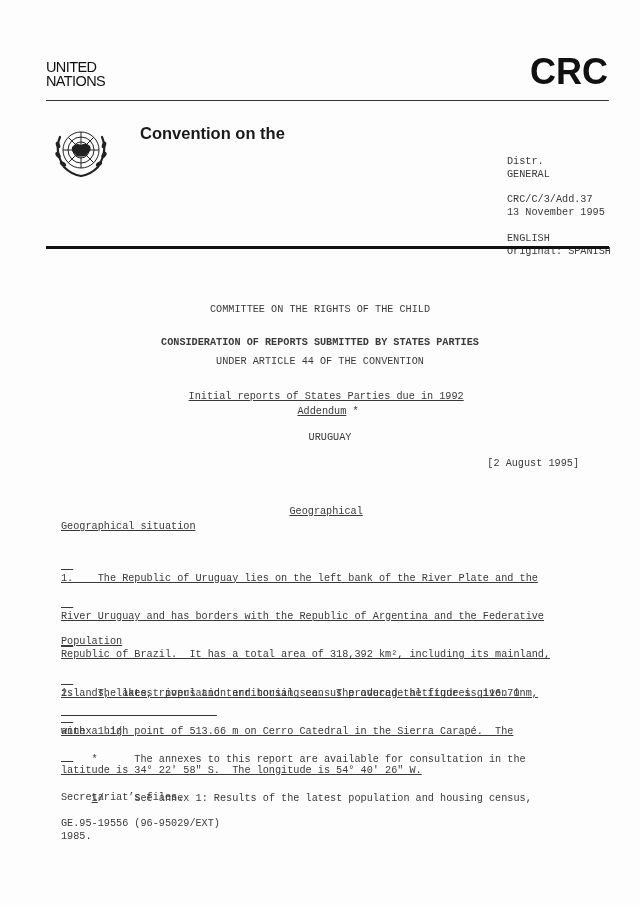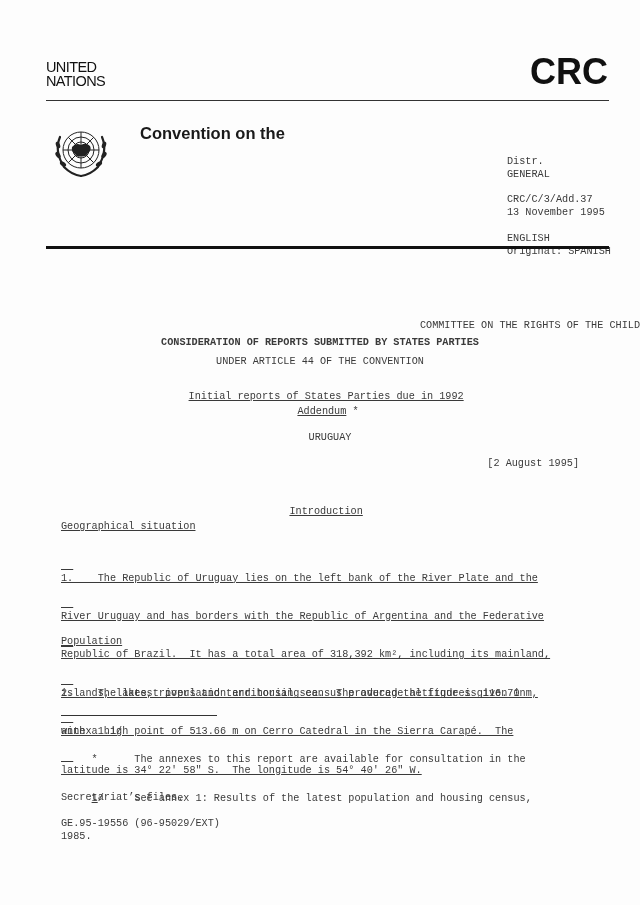--- a/index.html
+++ b/index.html
@@ -67,32 +67,32 @@
   <div></div>
   <div>CRC/C/3/Add.37</div>
   <div>13 November 1995</div>
   <div></div>
   <div>ENGLISH</div>
   <div>Original: SPANISH</div>
 </div>
 
 <div class="abs rule2"></div>
 
-<div class="abs center mono" style="top:320px;text-align:right;">COMMITTEE ON THE RIGHTS OF THE CHILD</div>
+<div class="abs center mono" style="top:304px;">COMMITTEE ON THE RIGHTS OF THE CHILD</div>
 <div class="abs center mono" style="top:337px;font-weight:bold;">CONSIDERATION OF REPORTS SUBMITTED BY STATES PARTIES</div>
 <div class="abs center mono" style="top:356px;">UNDER ARTICLE 44 OF THE CONVENTION</div>
 <div class="abs center mono" style="top:380px;">
   <span class="u">Initial reports of States Parties due in 1992</span>
 </div>
 <div class="abs center mono" style="top:406px;padding-left:8px;"><span class="u">Addendum</span><span> *</span></div>
 <div class="abs center mono" style="top:432px;margin-left:10px;">URUGUAY</div>
 <div class="abs mono" style="top:458px; right:61px; white-space:pre;">[2 August 1995]</div>
 
 <div class="abs center mono" style="top:495px;">
-  <span class="u">Introduction</span>
+  <span class="u">Geographical</span>
 </div>
 
 <div class="abs mono" style="left:61px; top:521px;">
   <span class="u">Geographical situation</span>
 </div>
 
 <div class="abs para mono" style="top:547px;text-decoration:underline;">
   <div>1.    The Republic of Uruguay lies on the left bank of the River Plate and the</div>
   <div>River Uruguay and has borders with the Republic of Argentina and the Federative</div>
   <div>Republic of Brazil.  It has a total area of 318,392 km², including its mainland,</div>

